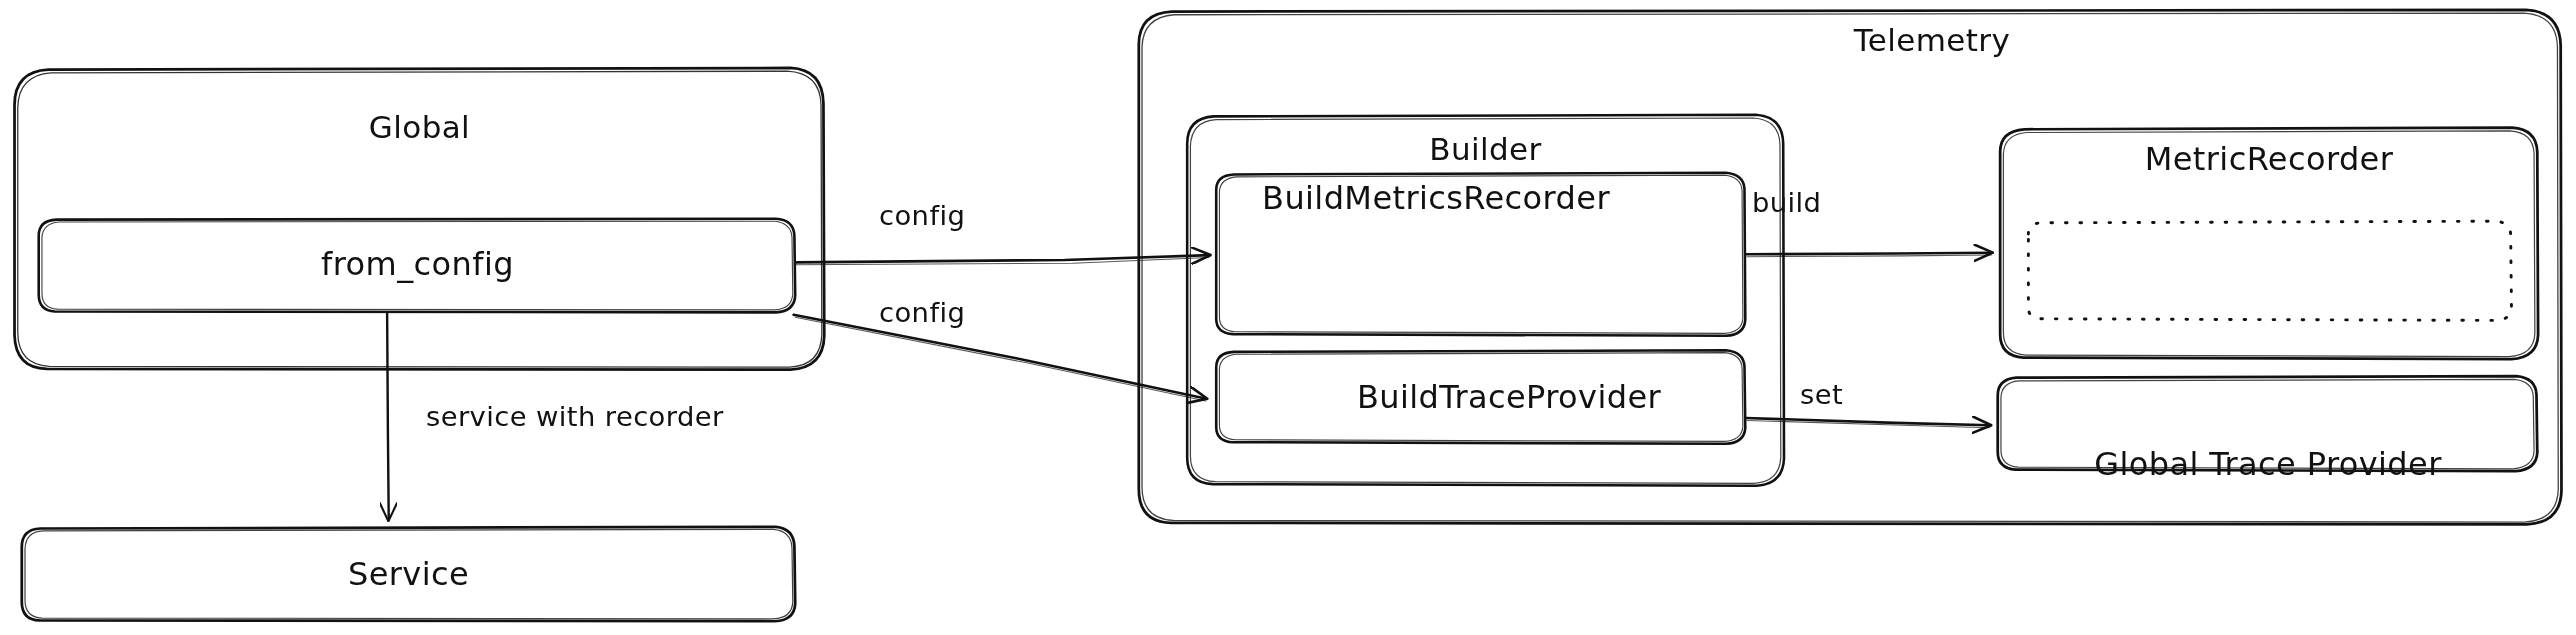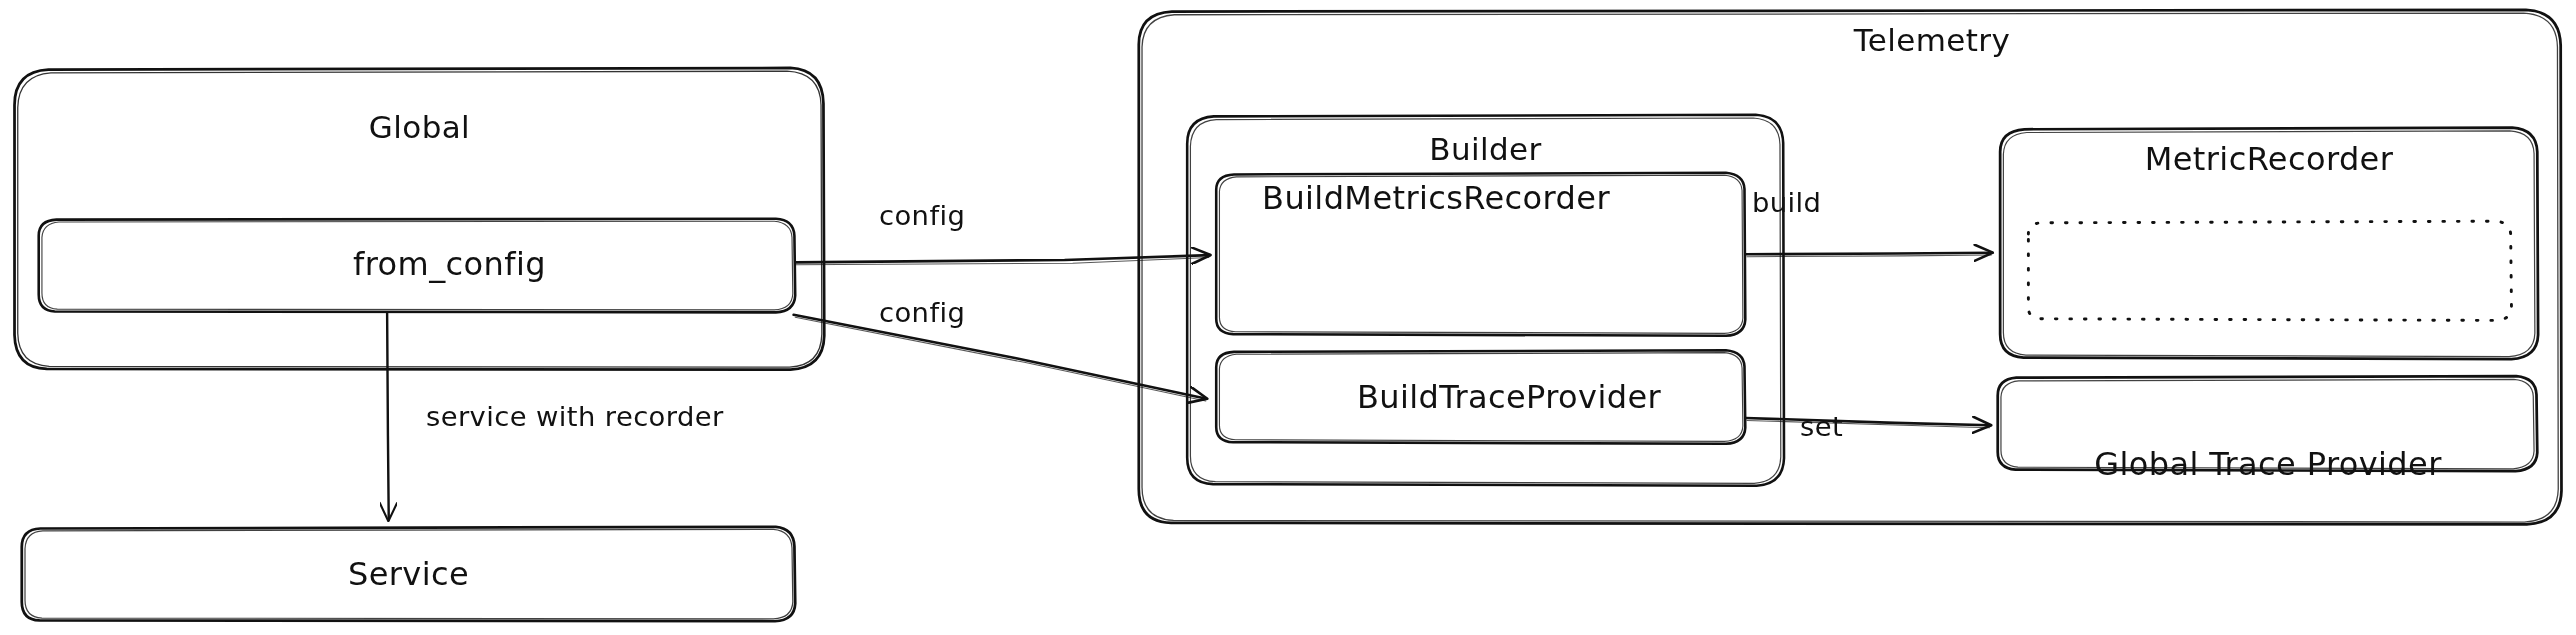--- a/index.html
+++ b/index.html
@@ -153,21 +153,21 @@
     </g>
 
     <g>
       <path d="M2164,518 L2350,524 L2468,527" fill="none" stroke="#111111" stroke-width="3.2" stroke-linecap="round" marker-end="url(#arrowhd)"></path>
       <path d="M2166,521 L2360,527 L2467,530" fill="none" stroke="#111111" stroke-width="1.3" stroke-linecap="round" opacity="0.7"></path>
     </g>
   </svg>
 
   <div class="node-label group-title" style="left:14.5px; top:103px; width:810px; height:47px;">Global</div>
 
-  <div class="node-label box-title" style="left:39px; top:240px; width:757px; height:48px;padding-left:32px;">from_config</div>
+  <div class="node-label box-title" style="left:39px; top:240px; width:757px; height:48px;">from_config</div>
 
   <div class="node-label box-title" style="left:22px; top:550px; width:773px; height:48px;">Service</div>
 
   <div class="node-label group-title" style="left:1698px; top:16px; width:468px; height:47px;">Telemetry</div>
 
   <div class="node-label group-title" style="left:1187px; top:125px; width:597px; height:47px;">Builder</div>
 
   <div class="node-label box-title" style="left:1216px; top:174px; width:440px; height:48px;">BuildMetricsRecorder</div>
 
   <div class="node-label box-title" style="left:1216px; top:373px; width:586px; height:48px;">BuildTraceProvider</div>
@@ -178,21 +178,21 @@
   <div class="node-label box-title" style="left:1998px; top:400px; width:540px; height:48px;margin-top:40px;">Global Trace Provider</div>
 
   <div class="edge-label" style="left:879px; top:200px;">config</div>
 
   <div class="edge-label" style="left:879px; top:297px;">config</div>
 
   <div class="edge-label" style="left:413px; top:401px;margin-left:13px;">service with recorder</div>
 
   <div class="edge-label" style="left:1752px; top:187px;">build</div>
 
-  <div class="edge-label" style="left:1800px; top:379px;margin-top:32px;">set</div>
+  <div class="edge-label" style="left:1800px; top:379px;">set</div>
 
   <div class="hit" style="left:14.5px;  top:68px;  width:810px; height:302px;"></div>
   <div class="hit" style="left:39px;  top:219px; width:757px;  height:94px;"></div>
   <div class="hit" style="left:22px;  top:527px; width:773px;  height:94px;"></div>
   <div class="hit" style="left:1139px;top:9.7px;  width:1423px; height:515px;"></div>
   <div class="hit" style="left:1187px;top:115px; width:597px;  height:371px;"></div>
   <div class="hit" style="left:1216px;top:173px; width:529px;  height:163px;"></div>
   <div class="hit" style="left:1216px;top:350px; width:529px;  height:94px;"></div>
   <div class="hit" style="left:2000px;top:127px; width:538px;  height:231px;"></div>
   <div class="hit" style="left:2028px;top:221px; width:483px;  height:99px;"></div>

